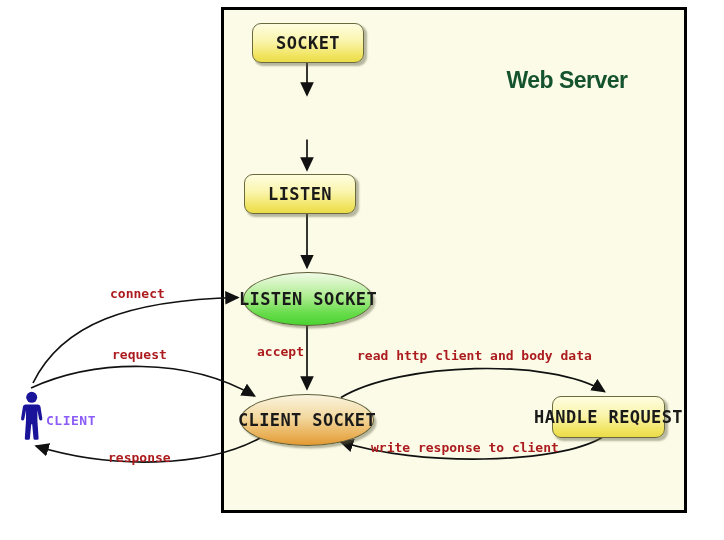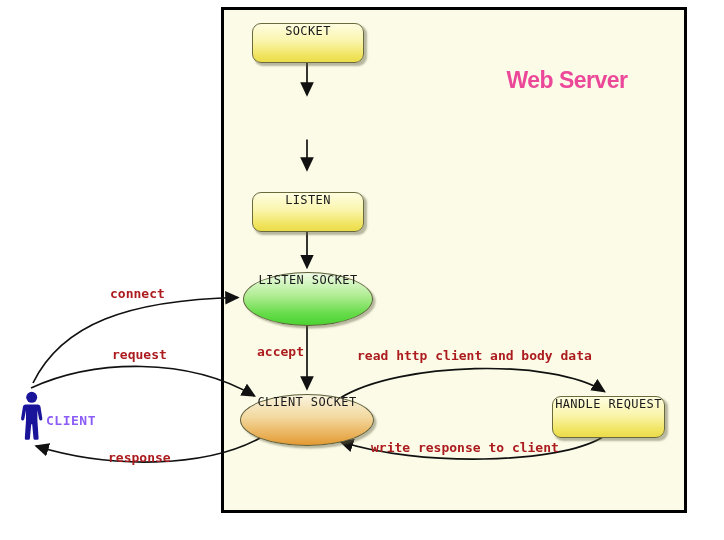--- a/index.html
+++ b/index.html
@@ -8,41 +8,41 @@
     font-family:"DejaVu Sans Mono", monospace;
   }
   #server-box{
     position:absolute;left:221px;top:7px;width:460px;height:500px;
     background:#FBFBE7;border:3px solid #000;
   }
   #arrow-layer{position:absolute;left:0;top:0;width:724px;height:540px;}
   .page-title{
     position:absolute;left:492px;top:67px;width:150px;
     font-family:"Liberation Sans", sans-serif;font-weight:bold;font-size:23px;
-    letter-spacing:-0.5px;color:#ec4899;text-align:center;
+    letter-spacing:-0.5px;color:#14532d;text-align:center;
   }
   .node{
-    position:absolute;display:flex;justify-content:center;
-    font-weight:normal;font-size:12px;letter-spacing:0.4px;color:#1a1a1a;
+    position:absolute;display:flex;align-items:center;justify-content:center;
+    font-weight:bold;font-size:17px;letter-spacing:0.4px;color:#1a1a1a;
     text-align:center;white-space:nowrap;
   }
   .ybox{
     border:1.5px solid #6a6a3d;border-radius:9px;
     background:linear-gradient(180deg,#FEFDE0 0%,#FAF5AC 45%,#F0E35C 85%,#EBDC4A 100%);
     box-shadow:2.5px 2.5px 2px rgba(100,100,70,0.45);
   }
   .ellipse{
     border:1.5px solid #5d5d3a;border-radius:50%;
     box-shadow:2.5px 2.5px 2px rgba(100,100,70,0.45);
   }
   .green{background:linear-gradient(180deg,#EFFBE6 0%,#AEEC90 45%,#66DC4A 78%,#4BD332 100%);}
   .orange{background:linear-gradient(180deg,#FAF4DF 0%,#F2D89E 45%,#EAB35C 78%,#E39A33 100%);}
   #node-socket{left:252px;top:23px;width:110px;height:38px;}
   #node-bind{left:252px;top:100px;width:110px;height:38px;}
-  #node-listen{left:252px;top:174px;width:110px;height:38px;margin-top:18px;}
+  #node-listen{left:244px;top:174px;width:110px;height:38px;}
   #node-listen-socket{left:243px;top:272px;width:128px;height:52px;}
   #node-client-socket{left:240px;top:394px;width:132px;height:50px;}
   #node-handle-request{left:552px;top:396px;width:111px;height:40px;}
   .edge-label{
     position:absolute;font-weight:bold;font-size:13px;color:#AC1B1E;white-space:nowrap;
   }
   #label-connect{left:110px;top:278px;margin-top:8px;}
   #label-request{left:112px;top:347px;}
   #label-response{left:108px;top:450px;}
   #label-accept{left:257px;top:344px;}

